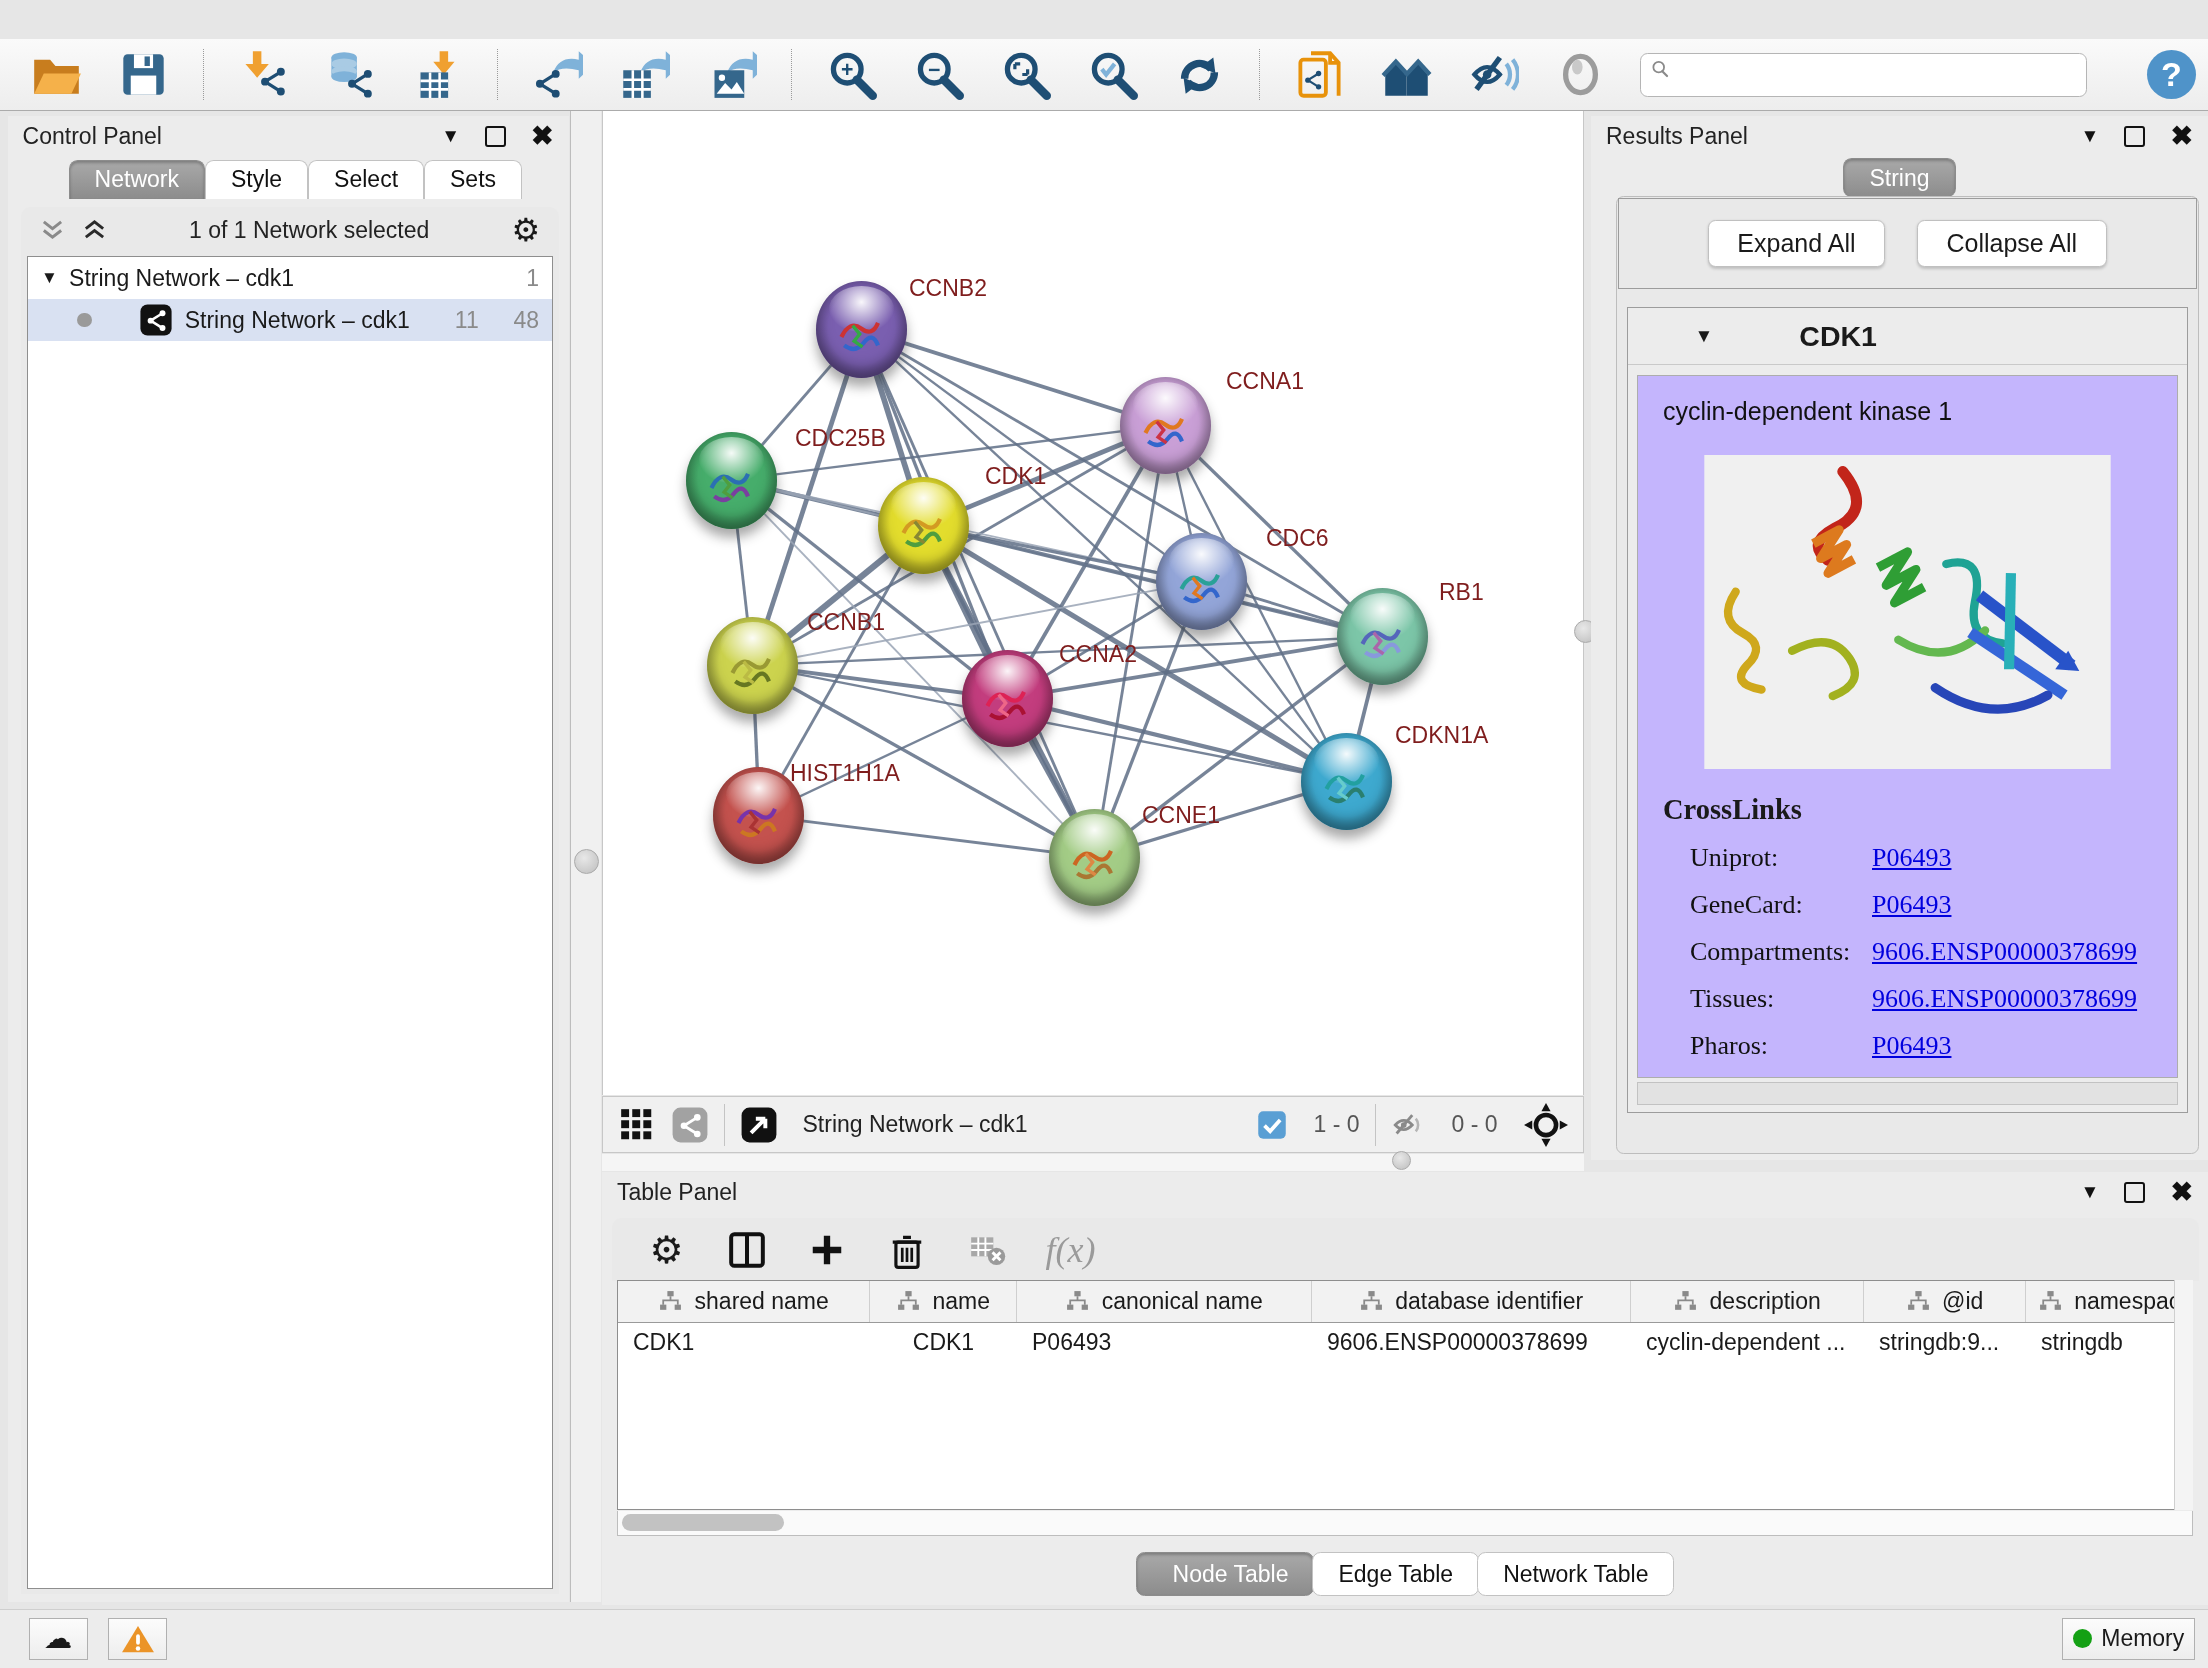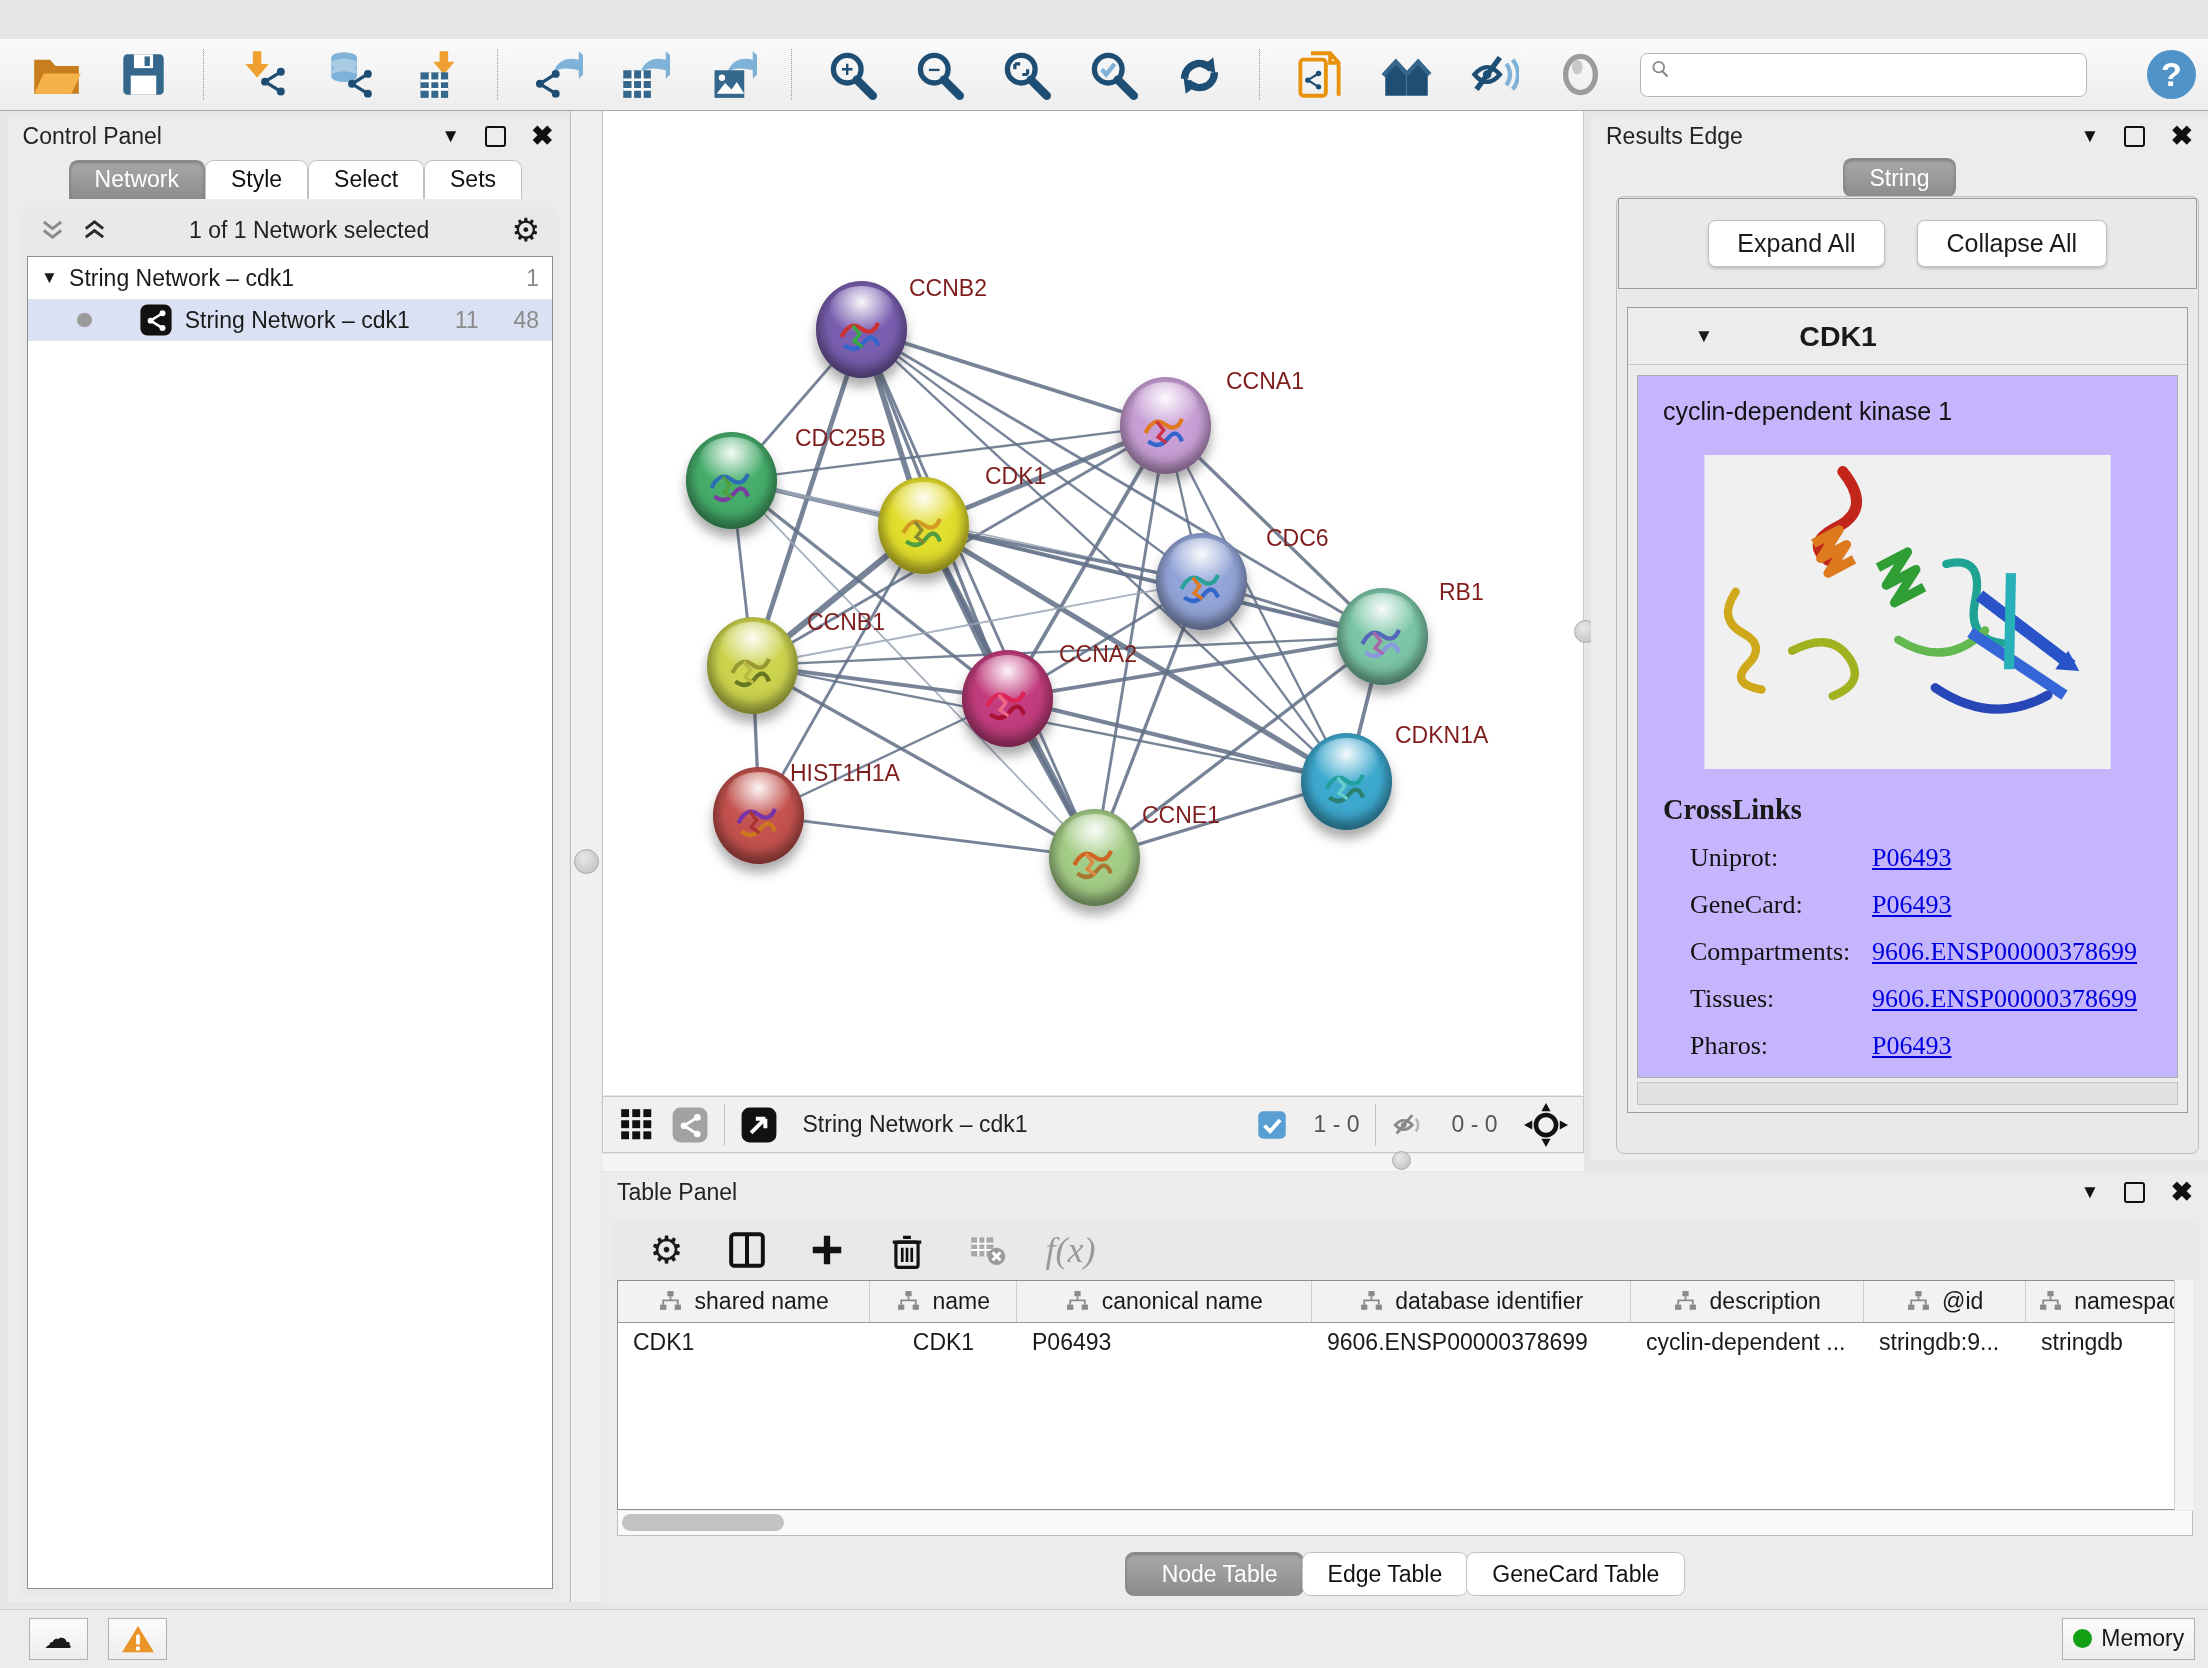--- a/index.html
+++ b/index.html
@@ -571,21 +571,21 @@
             <polygon points="48,24 39,19 39,29"></polygon>
           </g>
         </svg></span>
   </div>
   <div id="net-strip"></div>
   <div class="grip" style="left:1392px;top:1151px;width:19px;height:19px;"></div>
   <div class="grip" style="left:1574px;top:620px;width:23px;height:23px;"></div>
 
   <div id="results-panel">
     <div class="panel-header">
-      <span class="panel-title">Results Edge</span>
+      <span class="panel-title">Results Panel</span>
       <span class="panel-controls">
         <span class="pc-min">▼</span>
         <span class="pc-float"></span>
         <span class="pc-close">✖</span>
       </span>
     </div>
     <div id="rp-tab-row">
       <span class="tab active" style="border-radius:8.6px;">String</span>
     </div>
     <div id="rp-outer">
@@ -773,21 +773,21 @@
           <div class="td" style="width: 157px; flex: 1 1 0%;">stringdb</div>
         </div>
     </div>
     <div id="tp-vscroll"></div>
     <div id="tp-hscroll">
         <div id="tp-hthumb"></div>
       </div>
     <div id="tp-tabs">
         <span class="tab active">Node Table</span>
         <span class="tab">Edge Table</span>
-        <span class="tab">GeneCard Table</span>
+        <span class="tab">Network Table</span>
       </div>
   </div>
 
   <div id="statusbar">
     <div class="sb-btn" id="cloud-button">☁</div>
     <div class="sb-btn" id="warn-button">
       <svg width="34" height="30" viewBox="0 0 36 32">
           <polygon points="18,2 35,30 1,30" fill="#eb9428"></polygon>
           <rect x="16" y="11" width="4" height="11" rx="2" fill="#fff"></rect>
           <circle cx="18" cy="26" r="2.4" fill="#fff"></circle>

